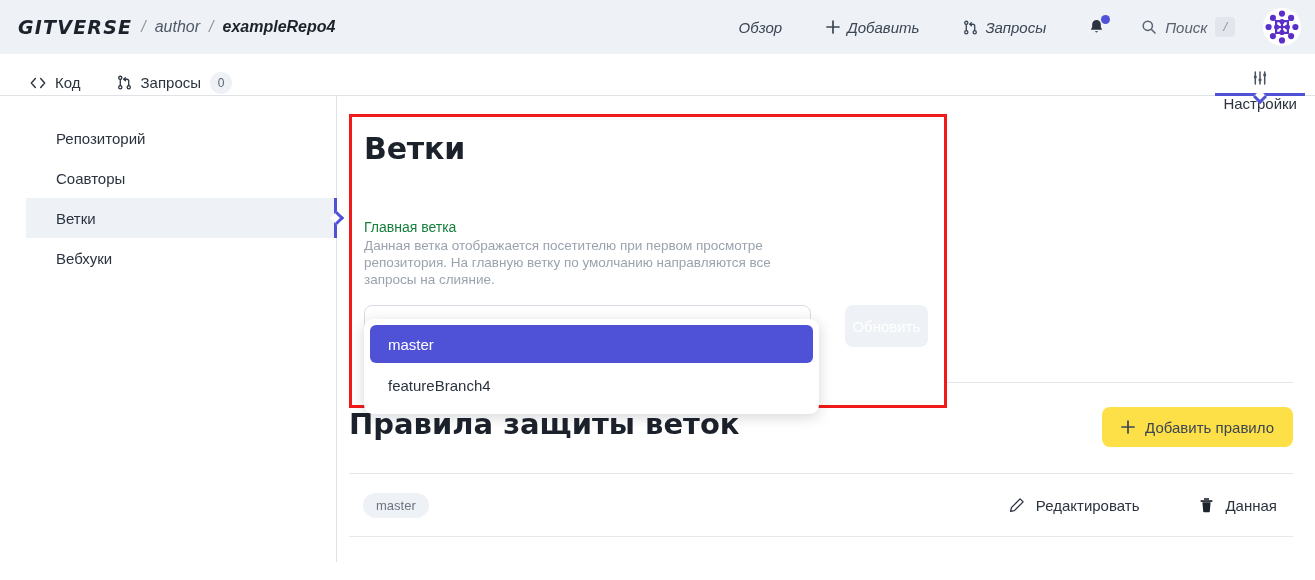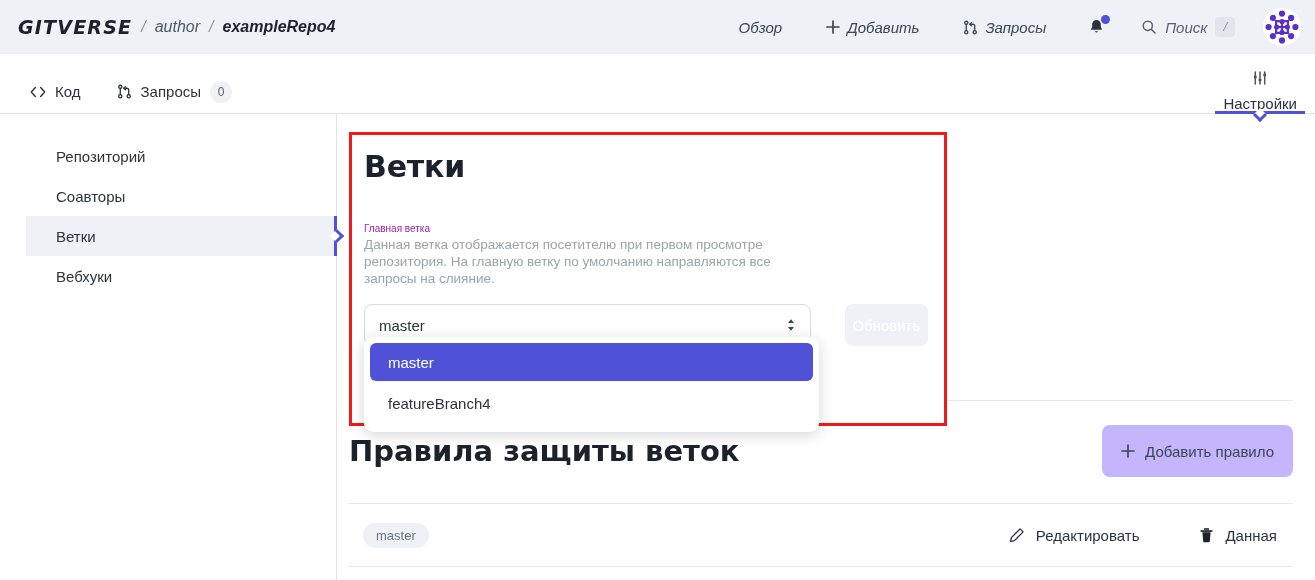--- a/index.html
+++ b/index.html
@@ -122,21 +122,21 @@
     height: 38px;
     border-radius: 50%;
     margin-left: 12px;
     background: #ffffff;
     display: block;
     cursor: pointer;
   }
 
   
   .tabbar {
-    height: 60px;
+    height: 42px;
     background: #ffffff;
     display: flex;
     align-items: center;
     padding: 16px 18px 0 30px;
     border-bottom: 1px solid #dfe3e8;
     position: relative;
   }
 
   .tab {
     display: flex;
@@ -264,23 +264,23 @@
 
   .panel-title {
     font-family: "DejaVu Sans", sans-serif;
     font-size: 30px;
     font-weight: 700;
     color: #1c222b;
     letter-spacing: -0.2px;
   }
 
   .field-label {
-    margin-top: 39px;
-    font-size: 10px;
-    color: #a21caf;
+    margin-top: 53px;
+    font-size: 14px;
+    color: #15803d;
   }
 
   .field-help {
     margin-top: 2px;
     font-size: 13.5px;
     line-height: 17px;
     color: #9aa3ae;
     max-width: 452px;
   }
 
@@ -369,36 +369,35 @@
     position: absolute;
     left: 0;
     right: 0;
     top: 0;
     height: 1px;
     background: #e5e9ee;
   }
 
   .rules-head {
     display: flex;
-    align-items: center;
     padding-top: 25px;
   }
 
   .rules-title {
     font-family: "DejaVu Sans", sans-serif;
     font-size: 29px;
     font-weight: 700;
     color: #1c222b;
   }
 
   .btn-add-rule {
     margin-left: auto;
-    height: 52px;
+    height: 40px;
     border-radius: 8px;
-    background: #c4b5fd;
+    background: #fde047;
     color: #3b4654;
     font-size: 15px;
     display: flex;
     align-items: center;
     gap: 10px;
     padding: 0 19px;
     cursor: pointer;
     border: none;
     font-family: "Liberation Sans", sans-serif;
   }

